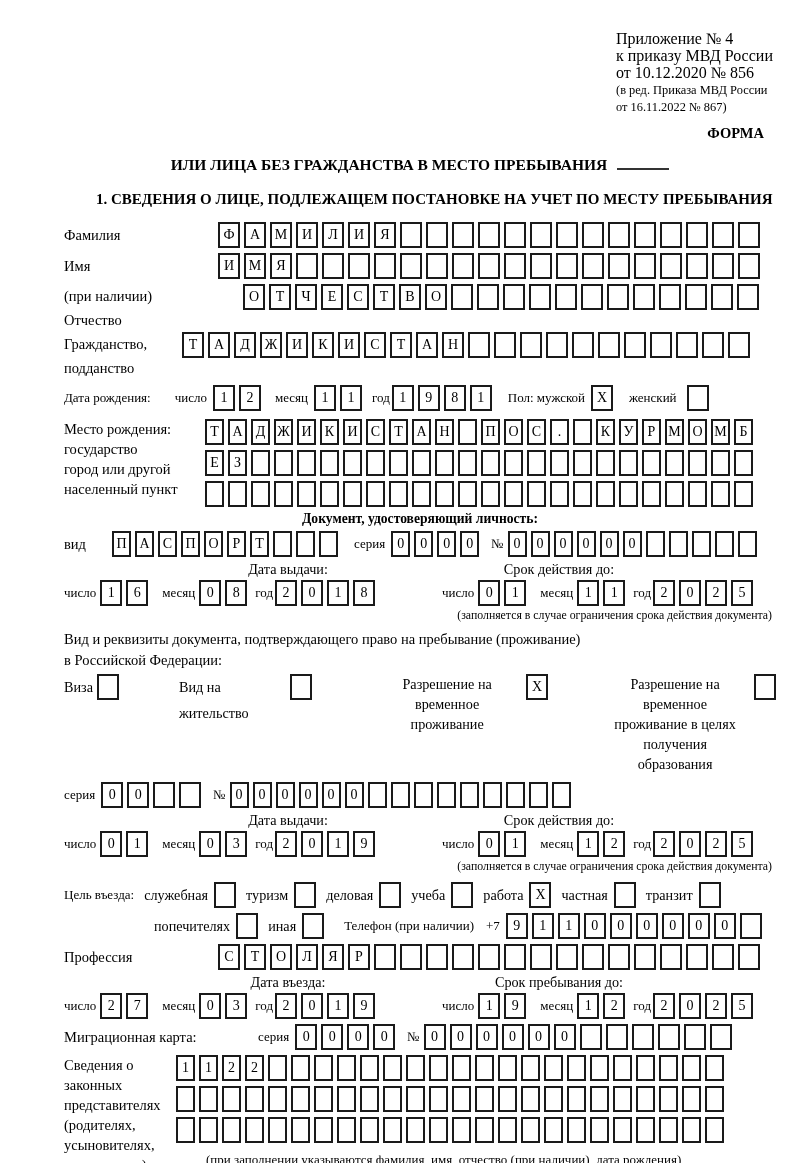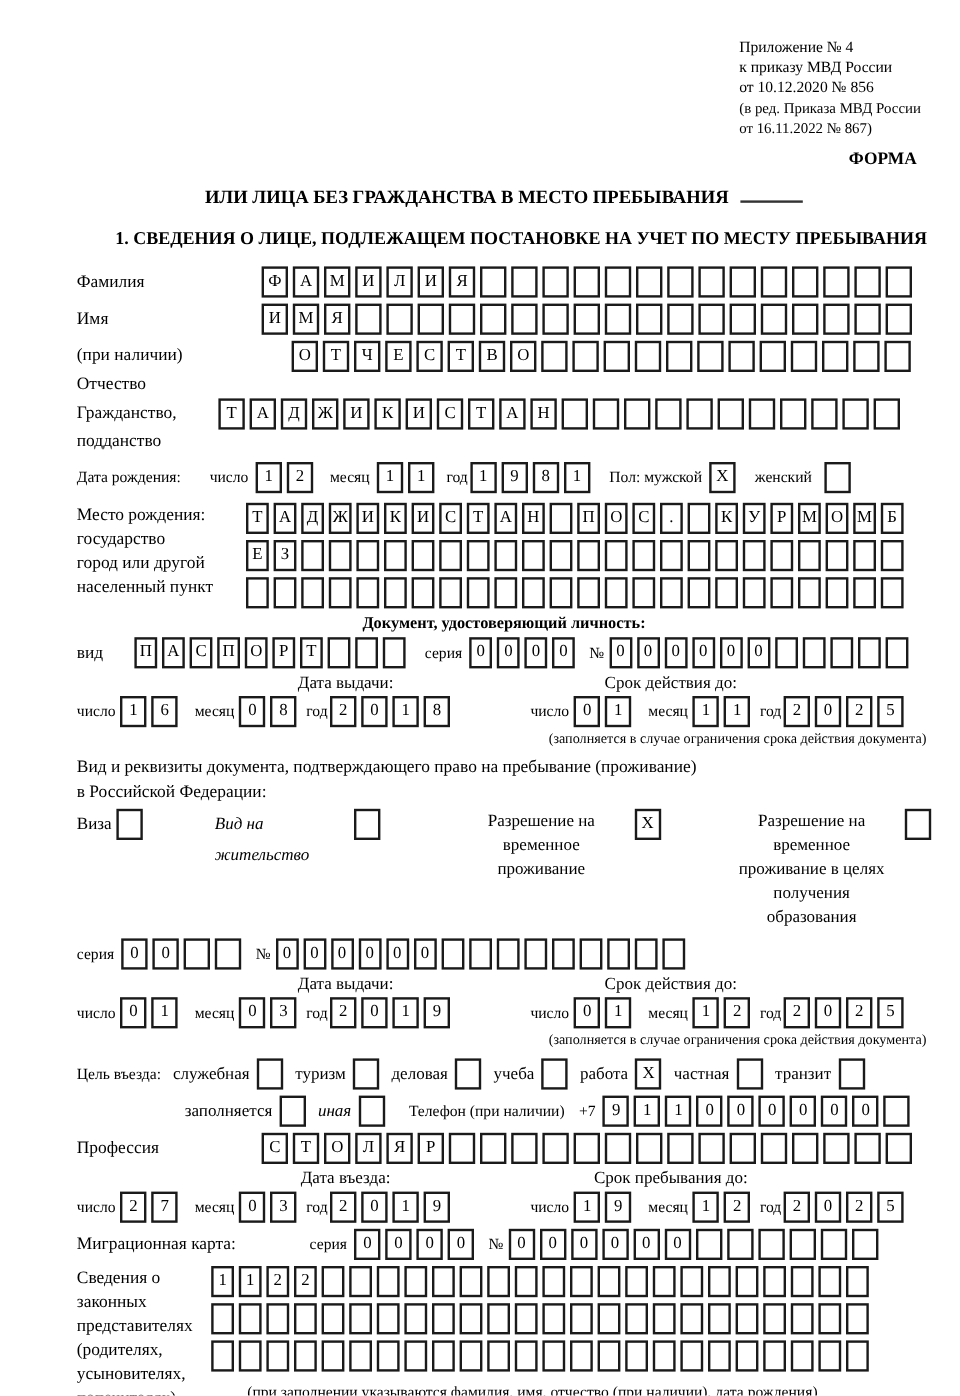--- a/index.html
+++ b/index.html
@@ -5,21 +5,21 @@
   * { margin:0; padding:0; box-sizing:border-box; }
   html,body { background:#ffffff; }
   body {
     width:800px; height:1163px; overflow:hidden;
     font-family:"Liberation Serif","DejaVu Serif",serif;
     color:#000; font-size:14px;
     padding:30px 24px 8px 64px;
   }
   .hdr { display:flex; justify-content:flex-end; }
   .hdr-block { width:160px; }
-  .hdr-line { font-size:13px; line-height:17px; white-space:nowrap; }
+  .hdr-line { font-size:16px; line-height:17px; white-space:nowrap; }
   .hdr-line.small { font-size:12.4px; line-height:16px; margin-top:1px; }
   .forma { font-weight:bold; font-size:14.5px; text-align:right; padding-right:12px; margin-top:10px; }
   .title { text-align:center; font-weight:bold; font-size:15.5px; line-height:25px; margin-top:10px; }
   .blank-line { display:inline-block; width:52px; border-bottom:2px solid #333; margin-left:10px; }
   .sec-h { font-weight:bold; font-size:15px; margin-top:14px; white-space:nowrap;margin-left:32px; }
 
   .frow { display:flex; align-items:flex-start; flex-wrap:nowrap; margin-top:5px; }
   .flabel { font-size:14.5px; line-height:26px; flex-shrink:0; }
   .stack { display:flex; flex-direction:column; }
   .stack > span { line-height:24px; }
@@ -28,21 +28,21 @@
 
   .boxes { display:inline-flex; flex-shrink:0; }
   .cbox {
     width:22px; height:26px; border:2px solid #1a1a1a; margin-right:4px;
     display:inline-flex; align-items:center; justify-content:center;
     font-size:14px; background:#fff; flex-shrink:0;
   }
   .tight .cbox { width:19px; }
   .dlab { font-size:13px; line-height:26px; flex-shrink:0; }
   .g2{margin-left:2px;} .g4{margin-left:4px;} .g6{margin-left:6px;} .g8{margin-left:8px;}
-  .g10{margin-left:10px;} .g12{margin-left:12px;} .g16{margin-left:16px;font-style:italic;} .g20{margin-left:20px;}
+  .g10{margin-left:10px;} .g12{margin-left:12px;} .g16{margin-left:16px;} .g20{margin-left:20px;}
   .g24{margin-left:24px;} .g90{margin-left:90px;}
 
   .rows { display:flex; flex-direction:column; gap:5px; }
   .bp-label > span { line-height:20px; }
 
   .doc-h { text-align:center; font-weight:bold; font-size:13.6px; margin-top:4px; }
   .two-col { display:flex; margin-top:4px; }
   .col-l { width:378px; flex-shrink:0; }
   .col-r { flex:1; }
   .d-head { text-align:center; font-size:14.2px; margin-bottom:2px; }
@@ -532,21 +532,21 @@
     <span class="cbox"></span>
   </span>
   <span class="p-item">
     <span class="p-lab">транзит</span>
     <span class="cbox"></span>
   </span>
 </div>
 
 <div class="frow g90">
   <span class="p-item" style="margin-left:0">
-    <span class="p-lab">заполняется</span>
+    <span class="p-lab">попечителях</span>
     <span class="cbox"></span>
   </span>
   <span class="p-item g16">
     <span class="p-lab">иная</span>
     <span class="cbox"></span>
   </span>
   <span class="dlab g20">Телефон (при наличии)</span>
   <span class="dlab g12">+7</span>
   <span class="boxes g6">
       <span class="cbox">9</span>

